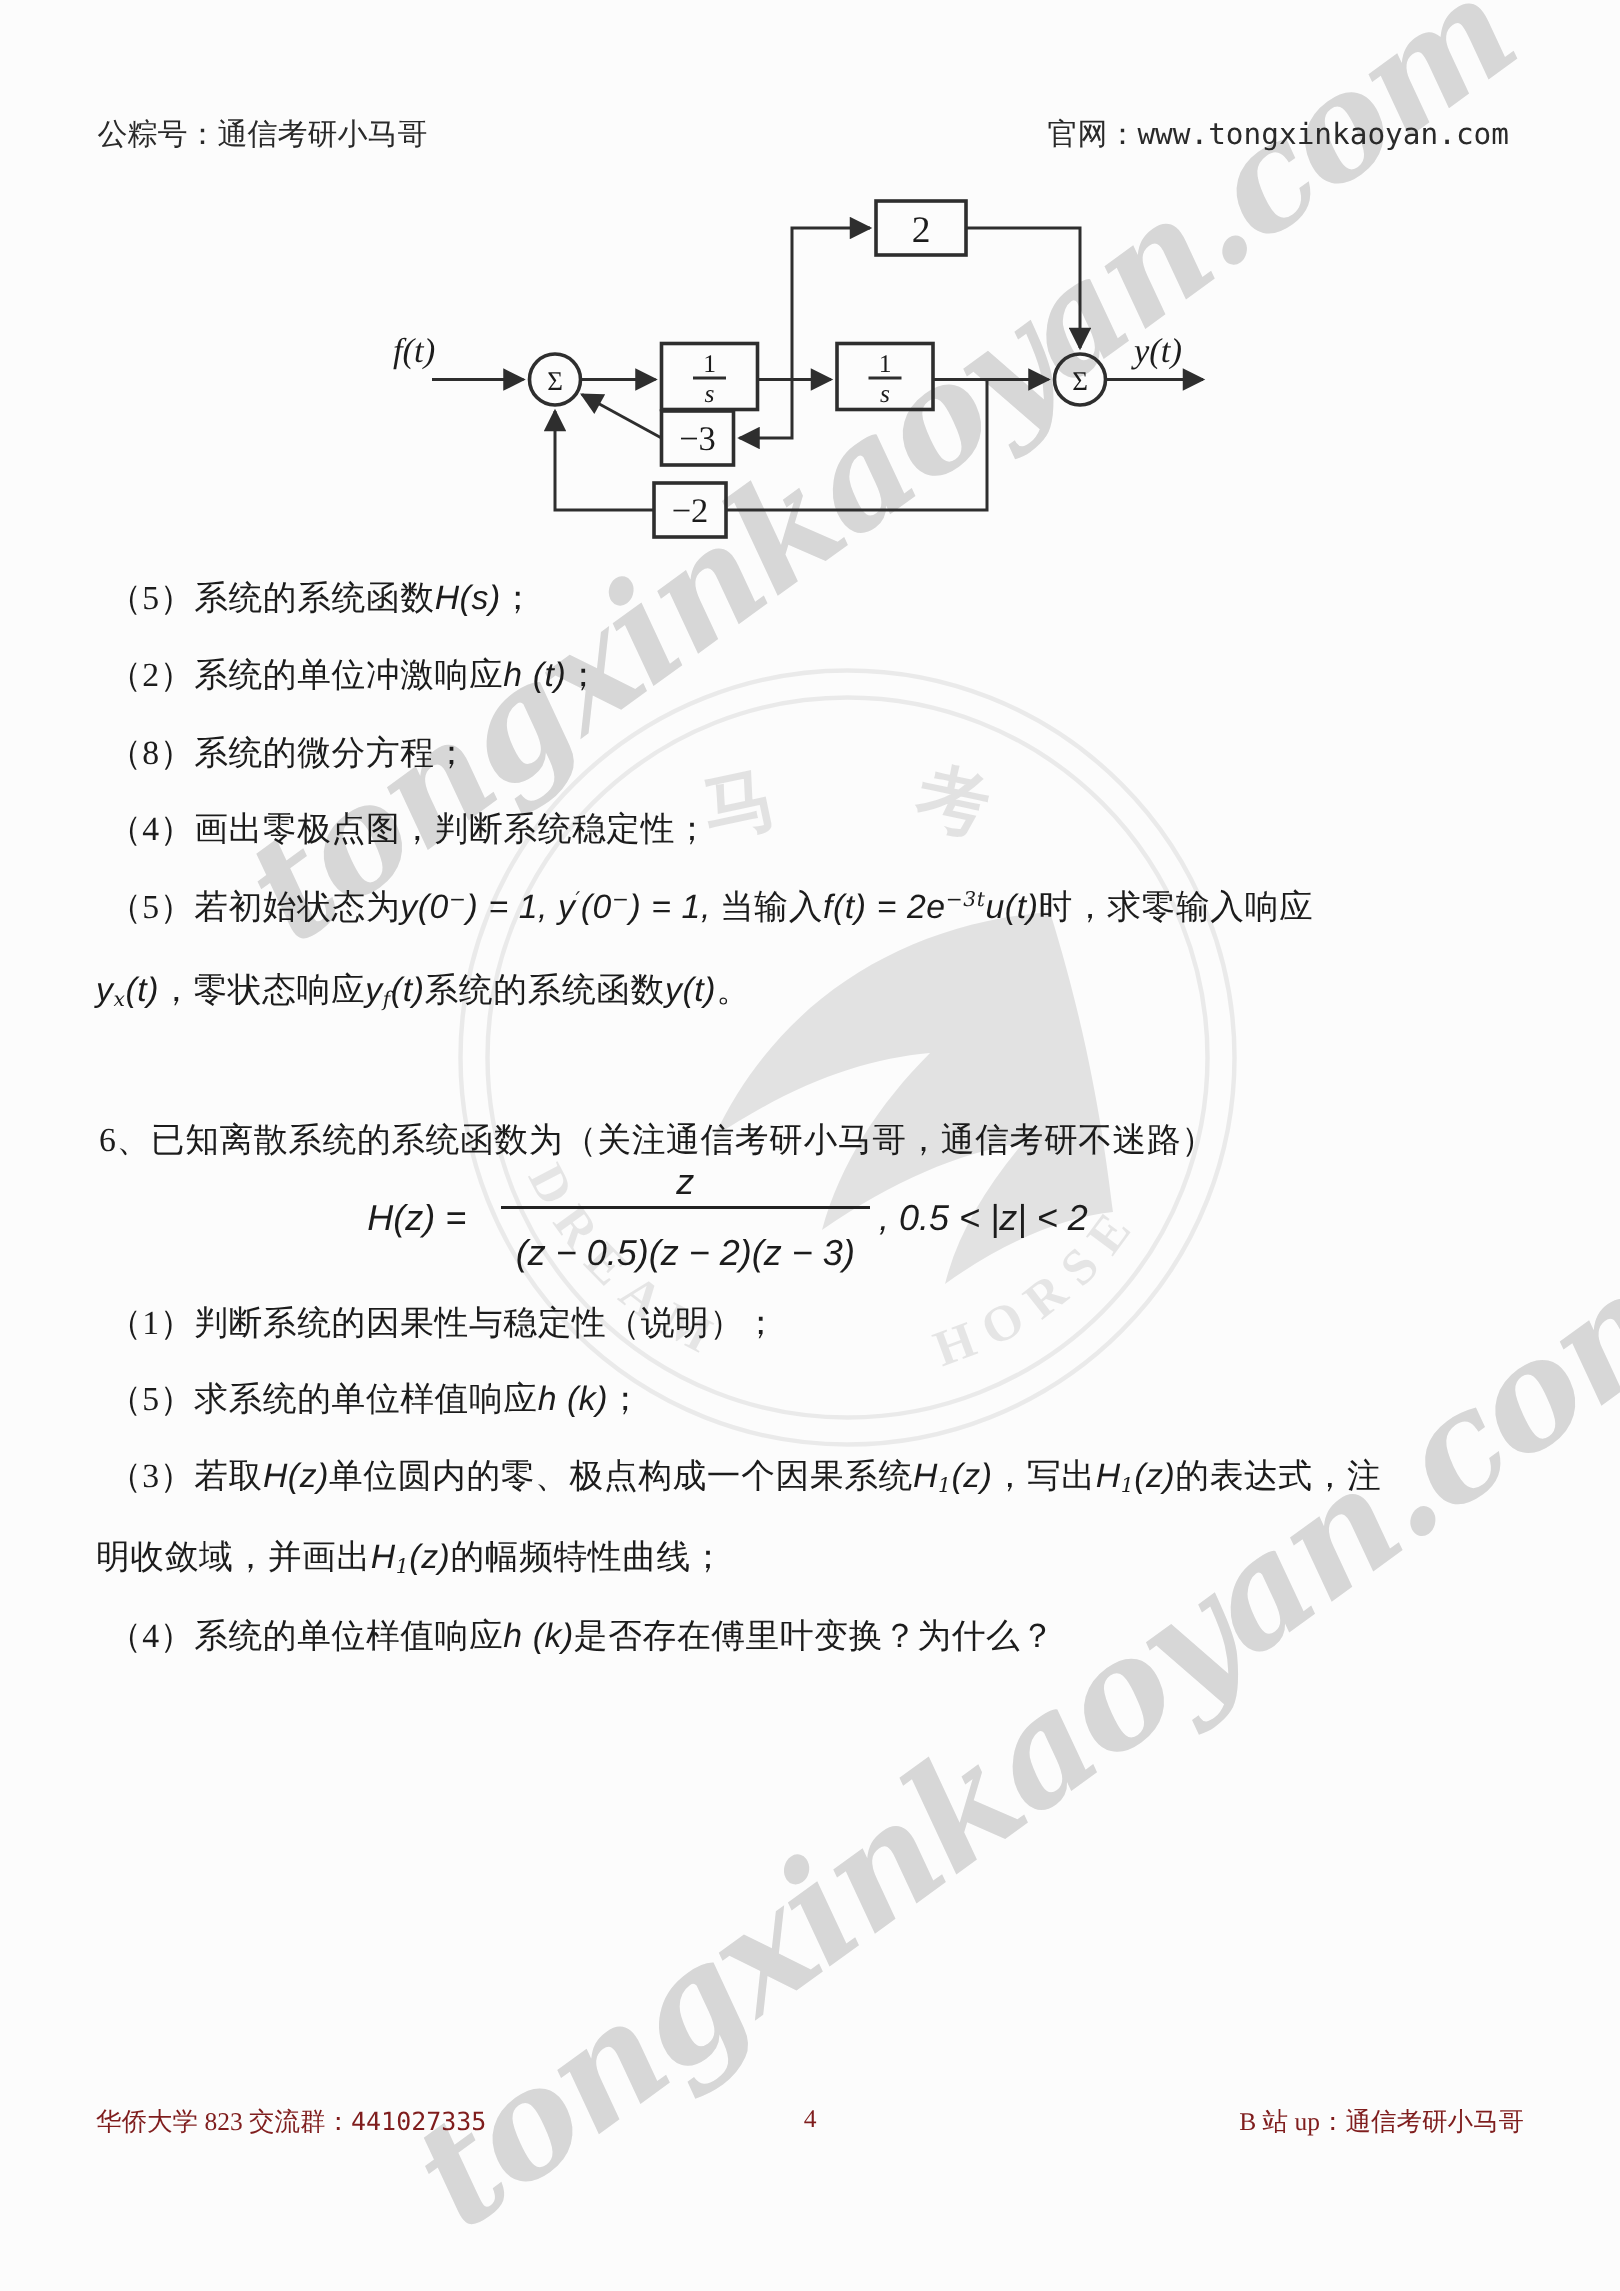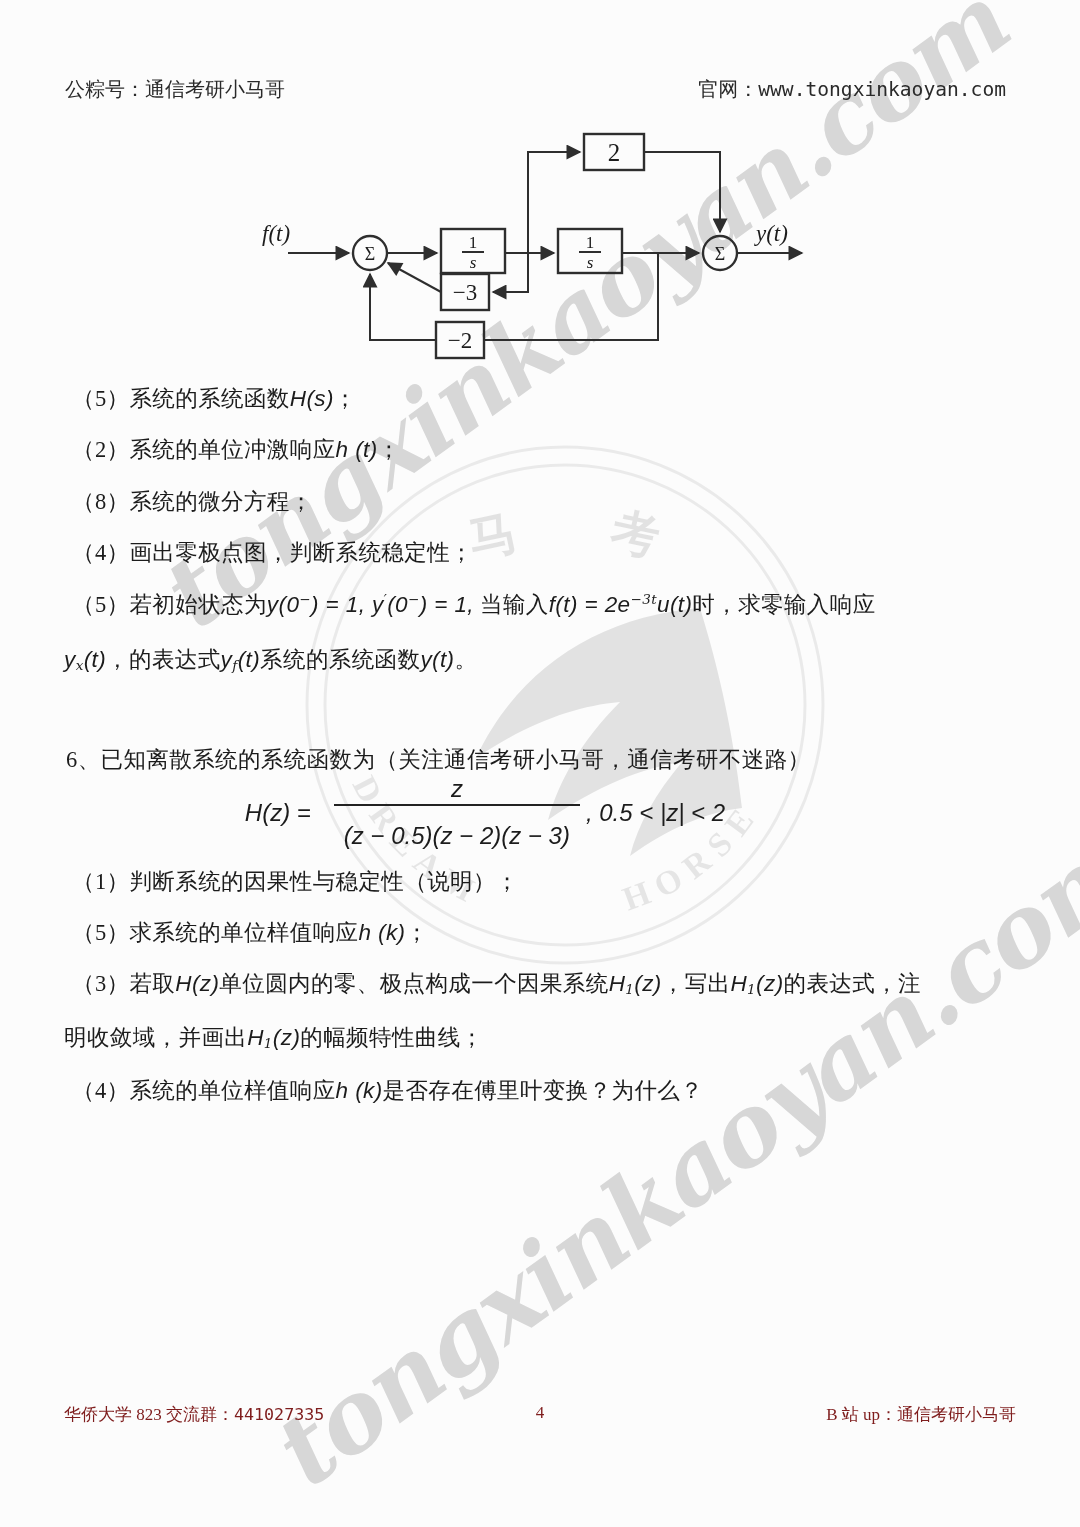--- a/index.html
+++ b/index.html
@@ -140,21 +140,21 @@
     <rect class="dg-box" x="436" y="322" width="48" height="36"></rect>
     <text class="dg-txt" x="460" y="348" font-size="23" text-anchor="middle">−2</text>
     <polyline class="dg-line" points="436,340 370,340 370,274" marker-end="url(#ah)"></polyline>
   </svg>
 
   <div class="tline" style="left:72px;top:383px"><span class="seg-cn">（5）系统的系统函数</span><span class="seg-it">H(s)</span><span class="seg-cn">；</span></div>
   <div class="tline" style="left:72px;top:434px"><span class="seg-cn">（2）系统的单位冲激响应</span><span class="seg-it">h (t)</span><span class="seg-cn">；</span></div>
   <div class="tline" style="left:72px;top:486px"><span class="seg-cn">（8）系统的微分方程；</span></div>
   <div class="tline" style="left:72px;top:537px"><span class="seg-cn">（4）画出零极点图，判断系统稳定性；</span></div>
   <div class="tline" style="left:72px;top:589px"><span class="seg-cn">（5）若初始状态为</span><span class="seg-it">y(0</span><span class="seg-sup">−</span><span class="seg-it">) = 1, y</span><span class="seg-sup">′</span><span class="seg-it">(0</span><span class="seg-sup">−</span><span class="seg-it">) = 1,</span><span class="seg-cn"> 当输入</span><span class="seg-it">f(t) = 2e</span><span class="seg-sup">−3t</span><span class="seg-it">u(t)</span><span class="seg-cn">时，求零输入响应</span></div>
-  <div class="tline" style="left:64px;top:644px"><span class="seg-it">y</span><span class="seg-sub">x</span><span class="seg-it">(t)</span><span class="seg-cn">，的表达式</span><span class="seg-it">y</span><span class="seg-sub">f</span><span class="seg-it">(t)</span><span class="seg-cn">系统的系统函数</span><span class="seg-it">y(t)</span><span class="seg-cn">。</span></div>
+  <div class="tline" style="left:64px;top:644px"><span class="seg-it">y</span><span class="seg-sub">x</span><span class="seg-it">(t)</span><span class="seg-cn">，零状态响应</span><span class="seg-it">y</span><span class="seg-sub">f</span><span class="seg-it">(t)</span><span class="seg-cn">系统的系统函数</span><span class="seg-it">y(t)</span><span class="seg-cn">。</span></div>
 
   <div class="tline" style="left:66px;top:744px"><span class="seg-cn">6、已知离散系统的系统函数为（关注通信考研小马哥，通信考研不迷路）</span></div>
 
   <div class="formula">
     <span class="f-lhs seg-it">H(z) =</span>
     <span class="frac">
       <span class="f-num seg-it">z</span>
       <span class="f-den seg-it">(z − 0.5)(z − 2)(z − 3)</span>
     </span>
     <span class="f-roc seg-it">,  0.5 &lt; |z| &lt; 2</span>

